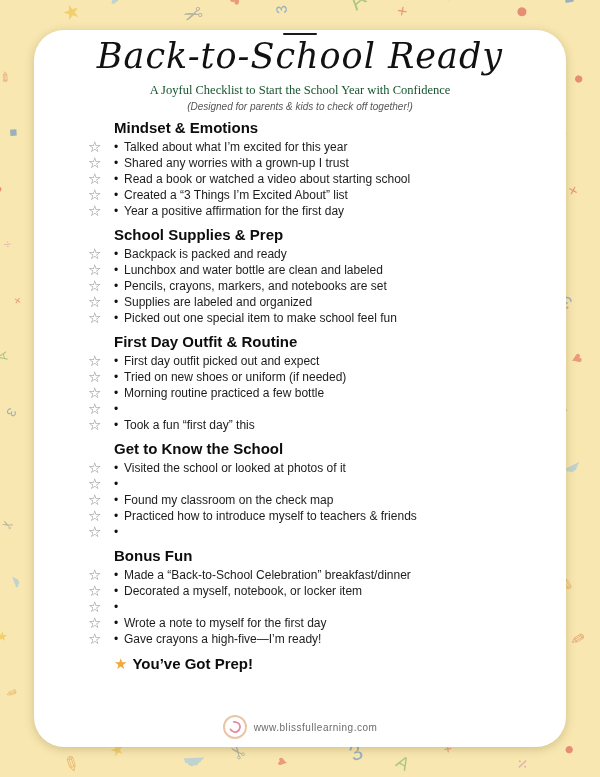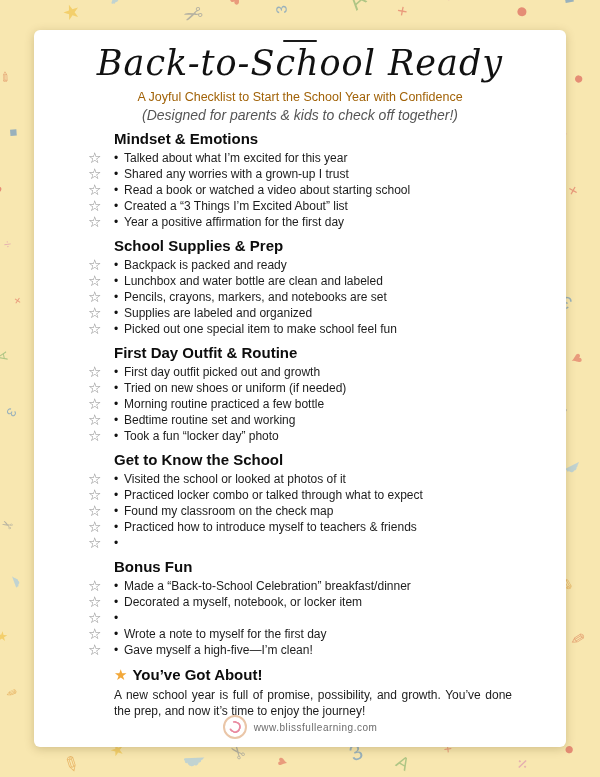--- a/index.html
+++ b/index.html
@@ -5,32 +5,32 @@
   html,body{margin:0;padding:0;}
   body{
     width:600px;height:777px;position:relative;overflow:hidden;
     background:#f8e7b0;
     font-family:"Liberation Sans",sans-serif;
   }
   #decorations{position:absolute;inset:0;z-index:0;}
   .deco{position:absolute;line-height:1;opacity:.6;user-select:none;}
   .card{
     position:absolute;left:34px;right:34px;top:30px;bottom:30px;
-    background:#ffffff;border-radius:6px;
+    background:#ffffff;border-radius:30px;
     box-shadow:0 2px 10px rgba(90,70,20,.25);
-    padding:8px 54px 10px 54px;box-sizing:border-box;z-index:1;
+    padding:1px 54px 10px 54px;box-sizing:border-box;z-index:1;
   }
   .flourish{width:34px;height:2px;background:#1a1a1a;margin:2px auto 0;border-radius:2px;}
   .script-title{
     margin:2px 0 0;text-align:center;
     font-family:"DejaVu Serif",serif;font-style:italic;font-weight:500;
     font-size:35px;line-height:1.1;color:#111;letter-spacing:1px;
   }
-  .subtitle{margin:7px 0 0;text-align:center;font-size:12.5px;color:#a16207;}
-  .note{margin:3px 0 2px;text-align:center;font-size:14px;font-style:italic;color:#555;}
+  .subtitle{margin:7px 0 0;text-align:center;font-size:12.5px;color:#14532d;font-family:Liberation Serif, serif;}
+  .note{margin:3px 0 2px;text-align:center;font-size:10px;font-style:italic;color:#555;}
   .section-title{
     margin:7px 0 2px;padding-left:26px;
     font-size:15px;font-weight:bold;color:#0d0d0d;line-height:1.2;
   }
   .item{display:flex;align-items:center;margin:0;line-height:16px;}
   .check-star{
     width:20px;flex:0 0 20px;text-align:left;
     font-family:"DejaVu Sans",sans-serif;font-size:15px;color:#8a8a8a;line-height:14px;
     cursor:pointer;
   }
@@ -272,52 +272,50 @@
       </div>
       <div class="item">
         <span class="check-star">☆</span>
         <span class="bullet">•</span>
         <span class="item-text">Picked out one special item to make school feel fun</span>
       </div>
       <h2 class="section-title">First Day Outfit &amp; Routine</h2>
       <div class="item">
         <span class="check-star">☆</span>
         <span class="bullet">•</span>
-        <span class="item-text">First day outfit picked out and growth</span>
+        <span class="item-text">First day outfit picked out and expect</span>
       </div>
       <div class="item">
         <span class="check-star">☆</span>
         <span class="bullet">•</span>
         <span class="item-text">Tried on new shoes or uniform (if needed)</span>
       </div>
       <div class="item">
         <span class="check-star">☆</span>
         <span class="bullet">•</span>
         <span class="item-text">Morning routine practiced a few bottle</span>
       </div>
       <div class="item">
         <span class="check-star">☆</span>
         <span class="bullet">•</span>
-        <span class="item-text">Bedtime routine set and working</span>
-      </div>
-      <div class="item">
-        <span class="check-star">☆</span>
-        <span class="bullet">•</span>
-        <span class="item-text">Took a fun “locker day” photo</span>
+      </div>
+      <div class="item">
+        <span class="check-star">☆</span>
+        <span class="bullet">•</span>
+        <span class="item-text">Took a fun “first day” this</span>
       </div>
       <h2 class="section-title">Get to Know the School</h2>
       <div class="item">
         <span class="check-star">☆</span>
         <span class="bullet">•</span>
         <span class="item-text">Visited the school or looked at photos of it</span>
       </div>
       <div class="item">
         <span class="check-star">☆</span>
         <span class="bullet">•</span>
-        <span class="item-text">Practiced locker combo or talked through what to expect</span>
       </div>
       <div class="item">
         <span class="check-star">☆</span>
         <span class="bullet">•</span>
         <span class="item-text">Found my classroom on the check map</span>
       </div>
       <div class="item">
         <span class="check-star">☆</span>
         <span class="bullet">•</span>
         <span class="item-text">Practiced how to introduce myself to teachers &amp; friends</span>
@@ -342,26 +340,25 @@
         <span class="bullet">•</span>
       </div>
       <div class="item">
         <span class="check-star">☆</span>
         <span class="bullet">•</span>
         <span class="item-text">Wrote a note to myself for the first day</span>
       </div>
       <div class="item">
         <span class="check-star">☆</span>
         <span class="bullet">•</span>
-        <span class="item-text">Gave myself a high-five—I’m clean!</span>
+        <span class="item-text">Gave crayons a high-five—I’m ready!</span>
       </div>
     </div>
 
   <h2 class="closing-title">
-    <span class="closing-star">★</span><span>You’ve Got About!</span>
+    <span class="closing-star">★</span><span>You’ve Got Prep!</span>
   </h2>
-  <p class="closing-text">A new school year is full of promise, possibility, and growth. You’ve done the prep, and now it’s time to enjoy the journey!</p>
 
   <div class="footer">
     <div class="brand-logo"></div>
     <span class="footer-url">www.blissfullearning.com</span>
   </div>
 </div>
 
 </body></html>

